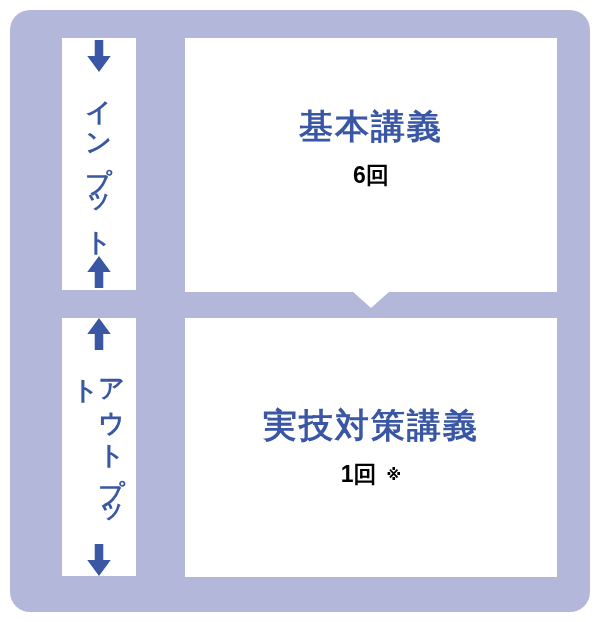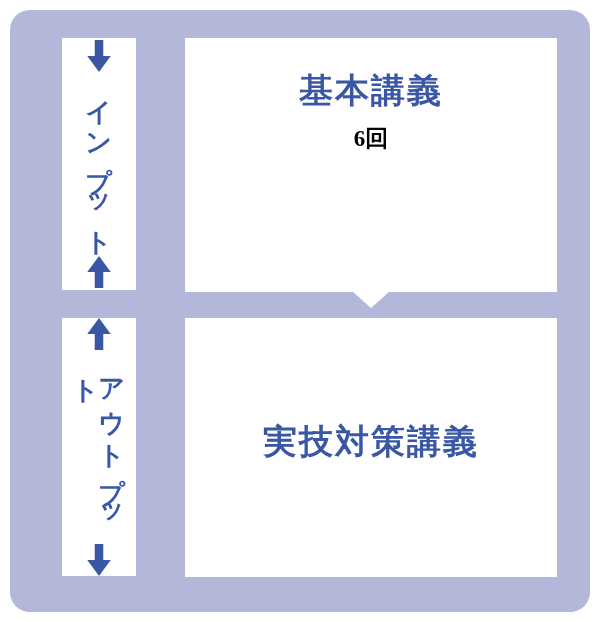--- a/index.html
+++ b/index.html
@@ -21,25 +21,25 @@
   .banner-output{left:52px;top:308px;width:74px;height:258px;}
   .v-label{writing-mode:vertical-rl;text-orientation:upright;
     color:var(--accent-blue,#3a57a5);font-weight:700;font-size:26px;
     letter-spacing:3px;line-height:1;}
   .arrow-icon{width:24px;height:32px;color:var(--accent-blue,#3a57a5);flex:0 0 auto;}
   .arrow-icon svg{display:block;width:100%;height:100%;fill:currentColor;}
   .arrow-up svg{transform:rotate(180deg);}
   
   .flow-box{position:absolute;background:var(--box-bg,#fff);
     display:flex;flex-direction:column;align-items:center;text-align:center;}
-  .box-basic{left:175px;top:28px;width:372px;height:254px;padding-top:32px;}
+  .box-basic{left:175px;top:28px;width:372px;height:254px;padding-top:68px;}
   .box-practical{left:175px;top:308px;width:372px;height:259px;justify-content:center;text-align:center;}
   .box-title{color:var(--accent-blue,#3a57a5);font-weight:700;font-size:34px;
     letter-spacing:2px;line-height:1.2;margin-bottom:12px;}
-  .box-sub{color:var(--text-black,#000);font-weight:700;font-size:23px;line-height:1.4;font-family:Liberation Serif, serif;}
+  .box-sub{color:var(--text-black,#000);font-weight:700;font-size:23px;line-height:1.4;}
   .note-mark{font-size:15px;font-weight:700;margin-left:10px;vertical-align:2px;}
   
   .connector{position:absolute;left:342px;top:281px;width:0;height:0;
     border-left:19px solid transparent;border-right:19px solid transparent;
     border-top:17px solid var(--box-bg,#fff);}
 </style>
 </head>
 <body>
 
 <div class="canvas">
@@ -75,16 +75,19 @@
 
     <div class="flow-box box-basic">
       <div class="box-title">基本講義</div>
       <div class="box-sub">6回</div>
     </div>
 
     <div class="connector"></div>
 
     <div class="flow-box box-practical">
       <div class="box-title">実技対策講義</div>
+      <div class="box-sub">
+        <span>1回</span><span class="note-mark">※</span>
+      </div>
     </div>
 
   </div>
 </div>
 
 </body></html>

